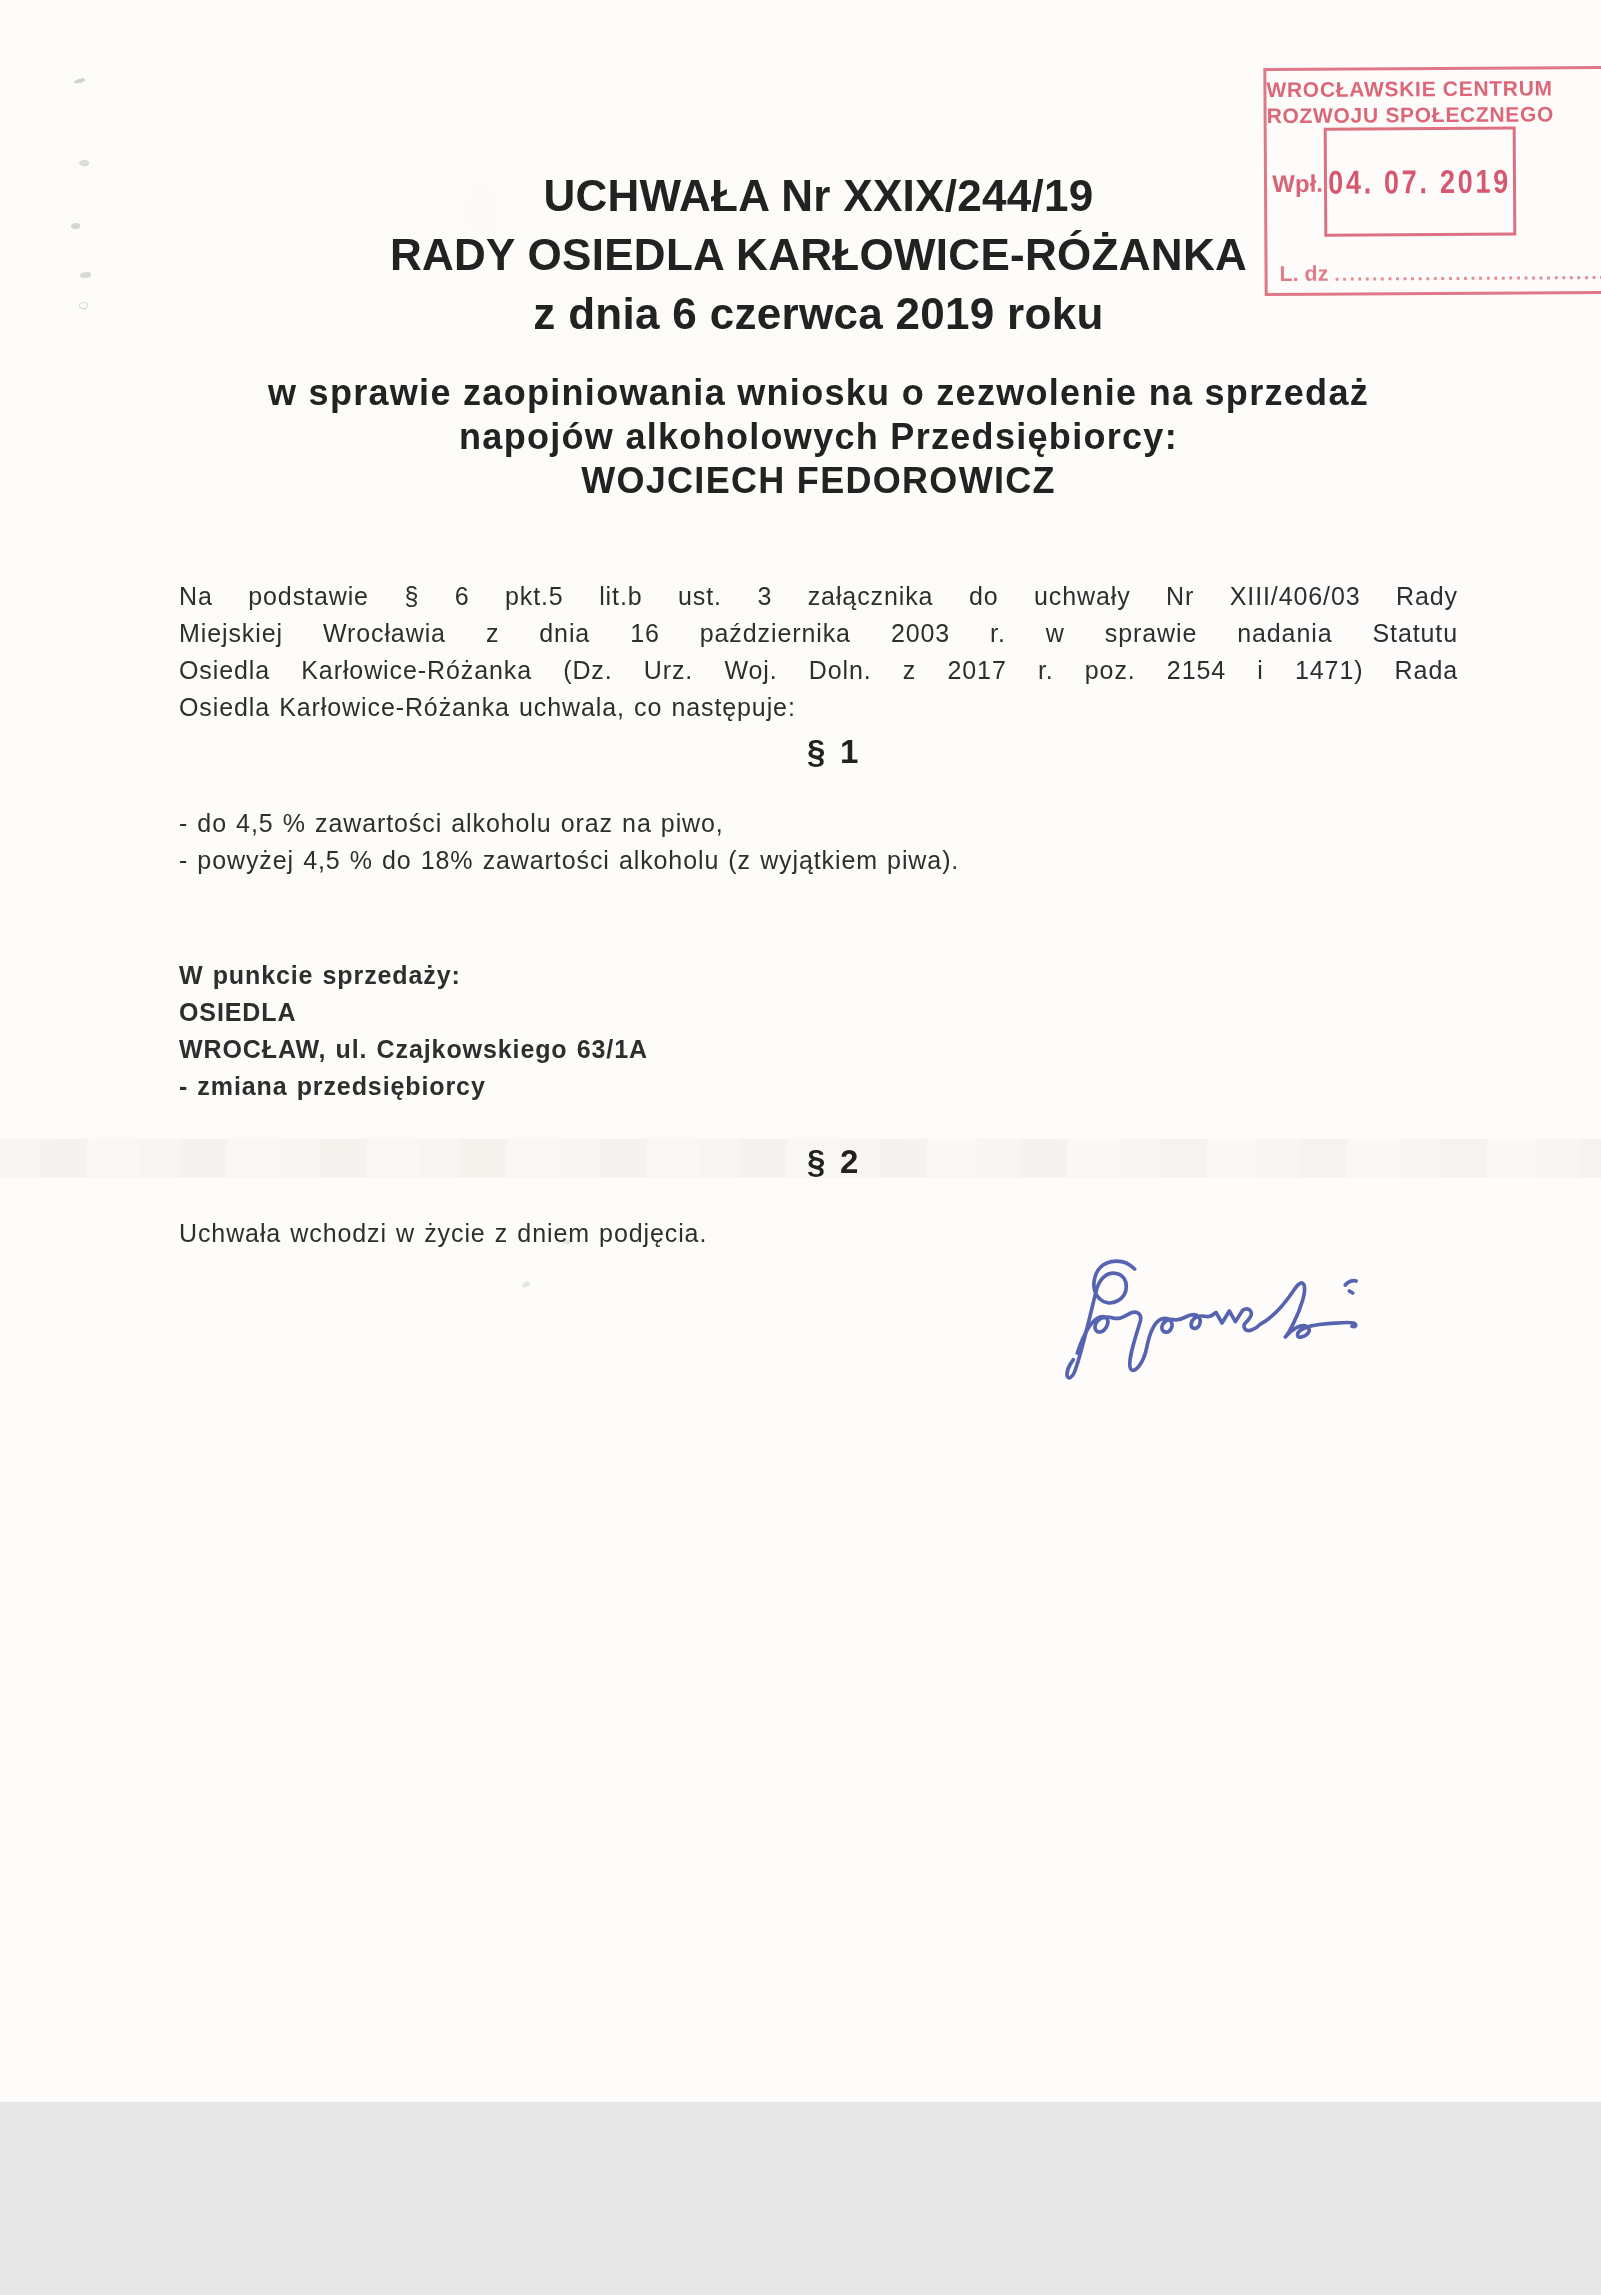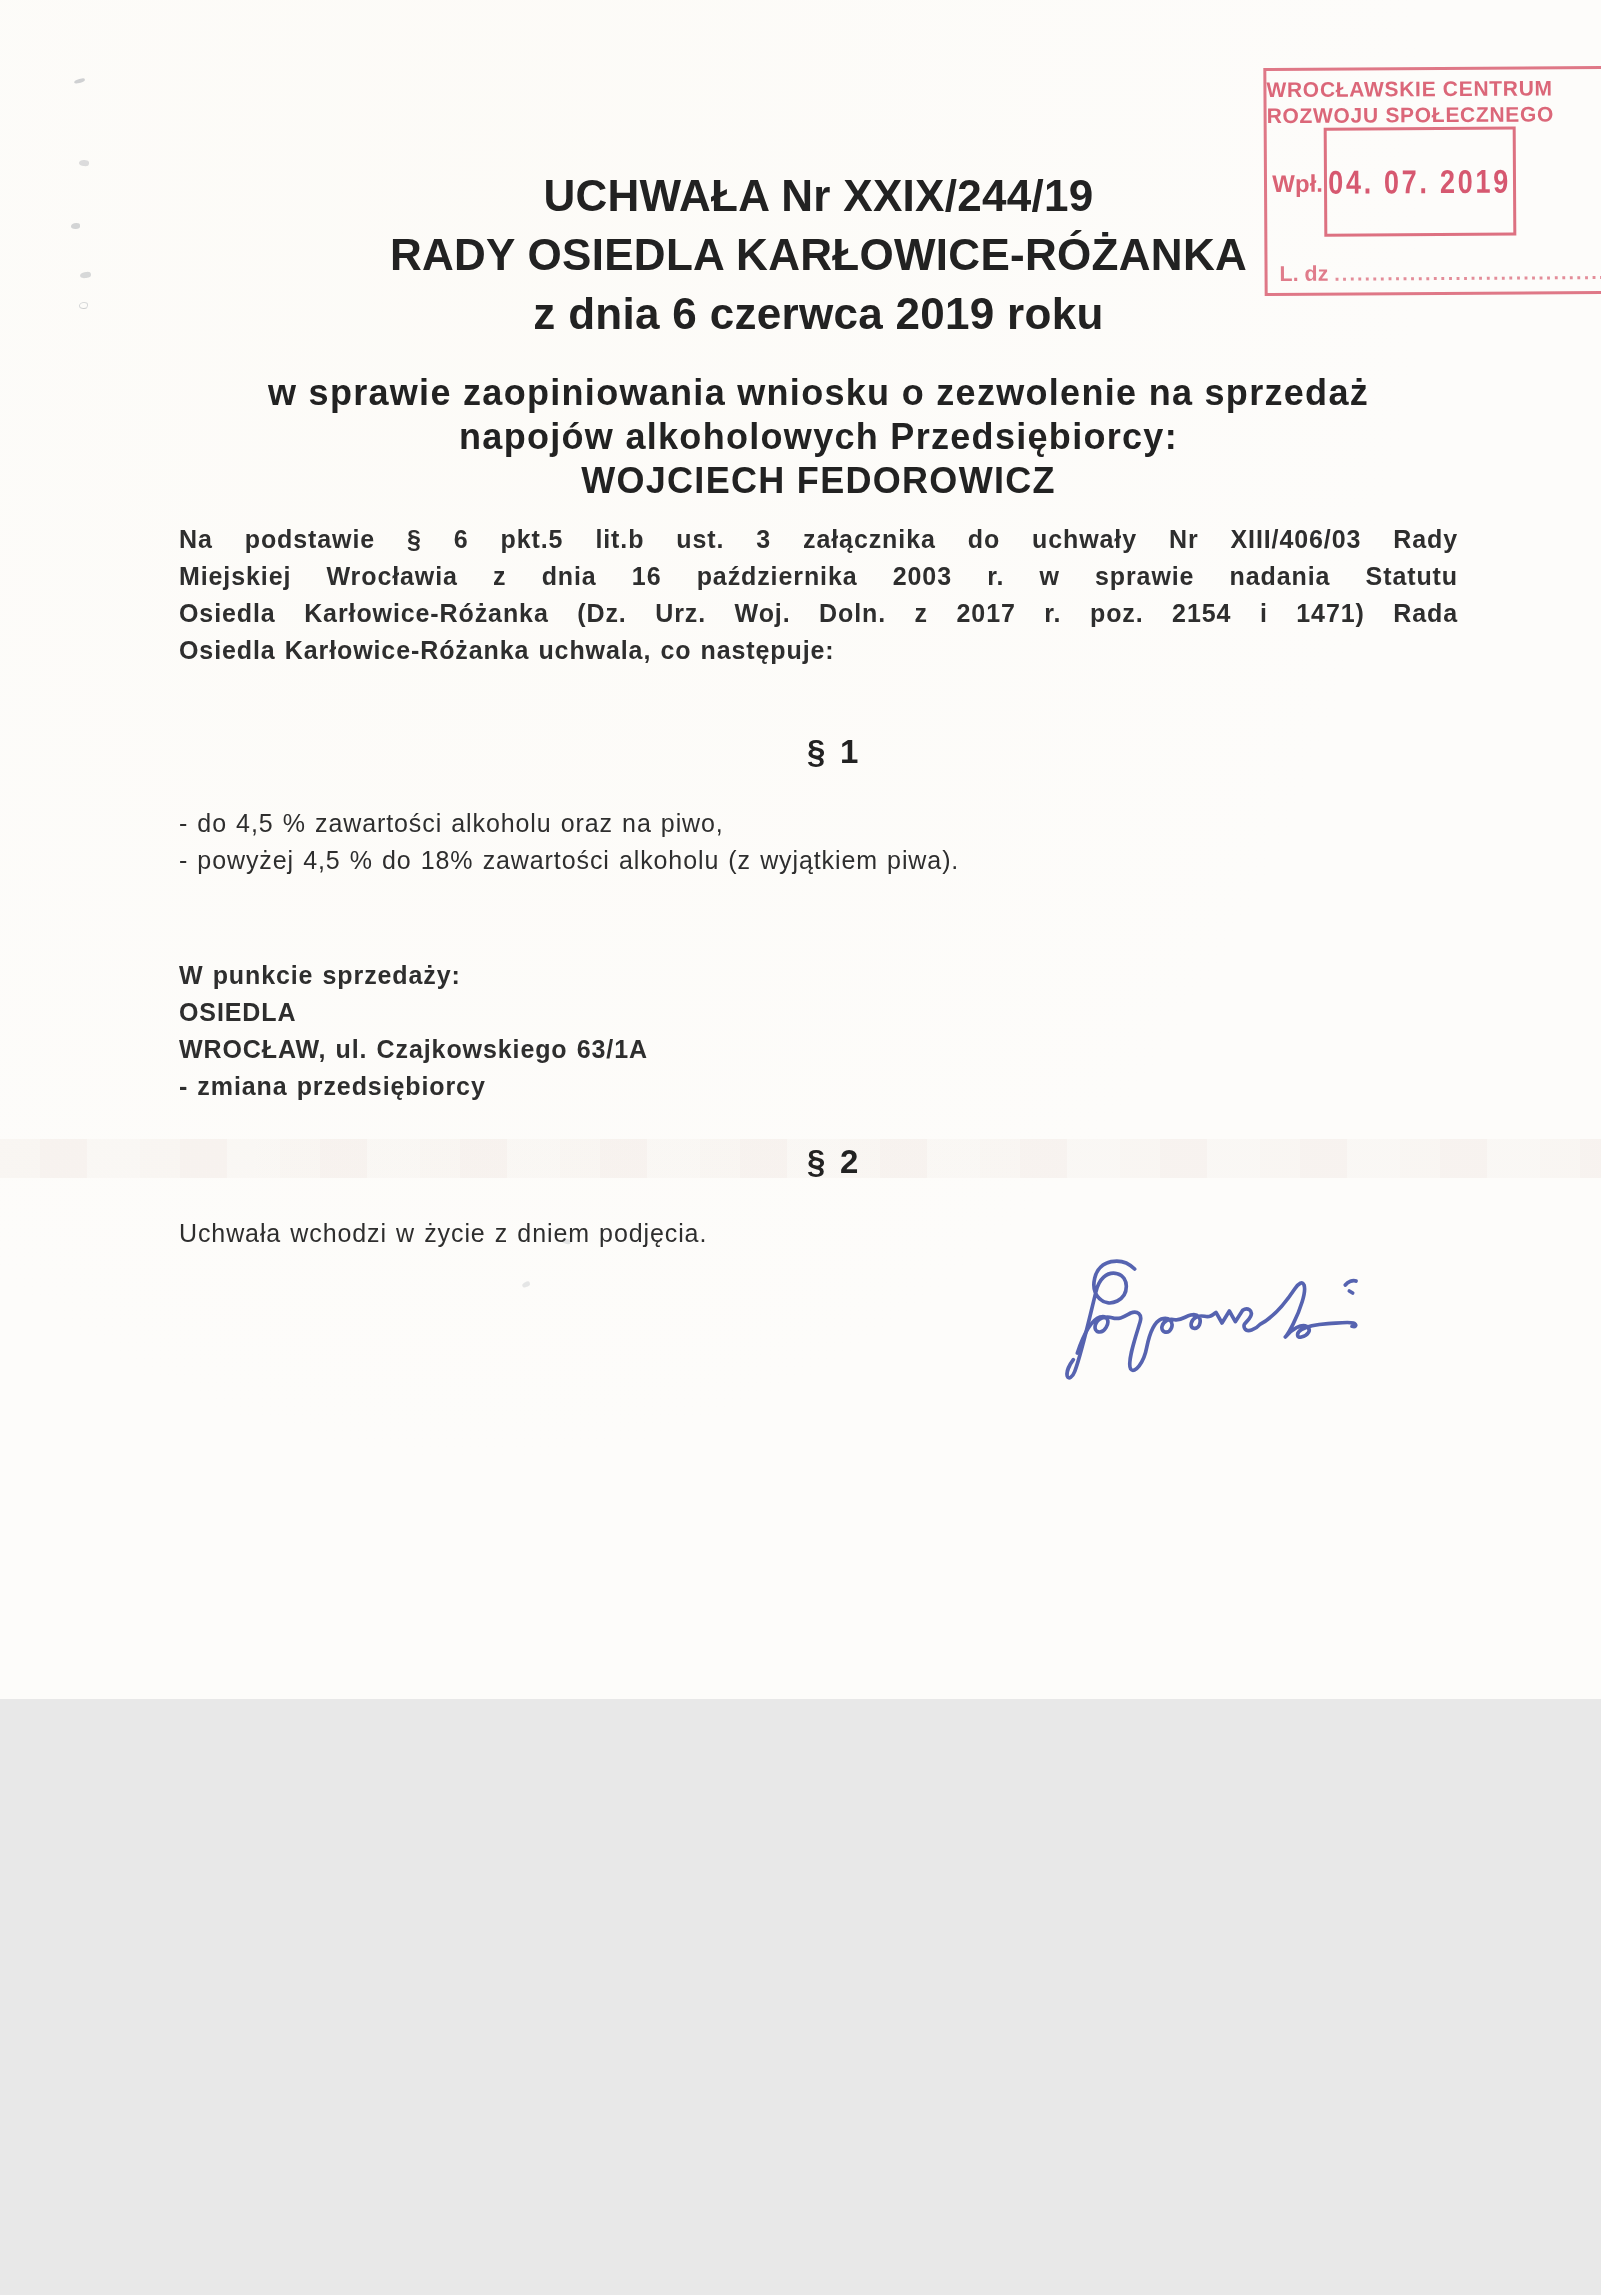--- a/index.html
+++ b/index.html
@@ -7,40 +7,40 @@
     --ink:#2e2e2e;
     --ink-bold:#222222;
     --stamp-red:#d65266;
     --sig-blue:#4453a8;
   }
   *{margin:0;padding:0;box-sizing:border-box;}
   html,body{background:#e8e8e8;}
   body{font-family:"Liberation Sans","DejaVu Sans",sans-serif;}
   .page{
     position:relative;
-    width:1602px;height:1699px;
+    width:1602px;height:2102px;
     background:
       radial-gradient(ellipse at 30% 10%, rgba(252,250,245,.6), rgba(255,255,255,0) 60%),
       var(--paper);
     overflow:hidden;
     color:var(--ink);
   }
   
   .col{position:absolute;left:179px;width:1279px;}
 
   
   .title{top:166px;text-align:center;font-weight:700;font-size:44px;line-height:59px;
          color:var(--ink-bold);letter-spacing:0.3px;z-index:3;}
   
   .subject{top:371px;text-align:center;font-weight:700;font-size:36px;line-height:44px;
            color:var(--ink-bold);letter-spacing:1.3px;z-index:3;}
 
   
   .bodytxt{font-size:25px;line-height:37px;letter-spacing:0.9px;word-spacing:1.3px;color:var(--ink);}
-  .legal{top:521px;font-weight:bold;}
+  .legal{top:578px;}
   .legal .jline{text-align:justify;text-align-last:justify;}
   .legal .lline{text-align:left;}
 
   .sec-head{text-align:center;font-weight:700;font-size:33px;color:var(--ink-bold);
             letter-spacing:2.7px;padding-left:31px;z-index:3;}
   .sec1-head{top:733px;}
   .opinion{top:805px;}
   .pos{top:957px;font-weight:bold;}
   .sec2-head{top:1143px;}
   .closing{top:1215px;}

